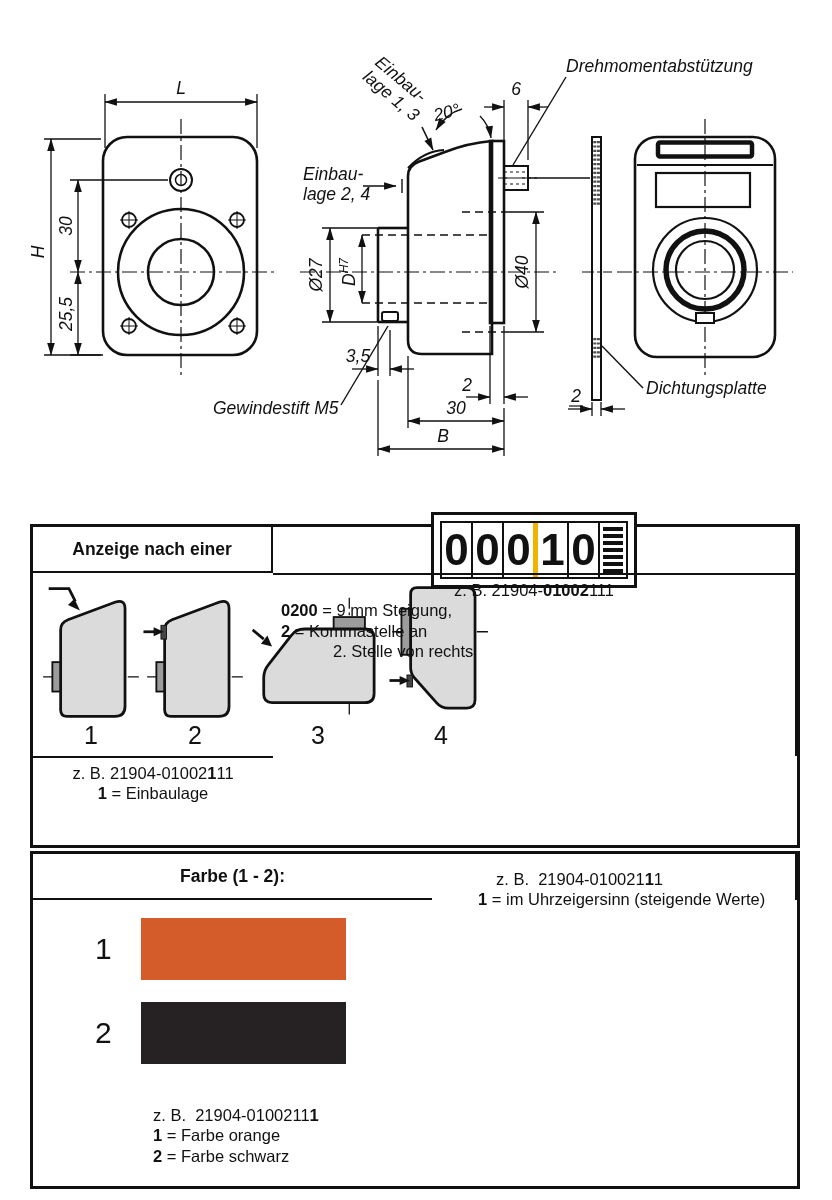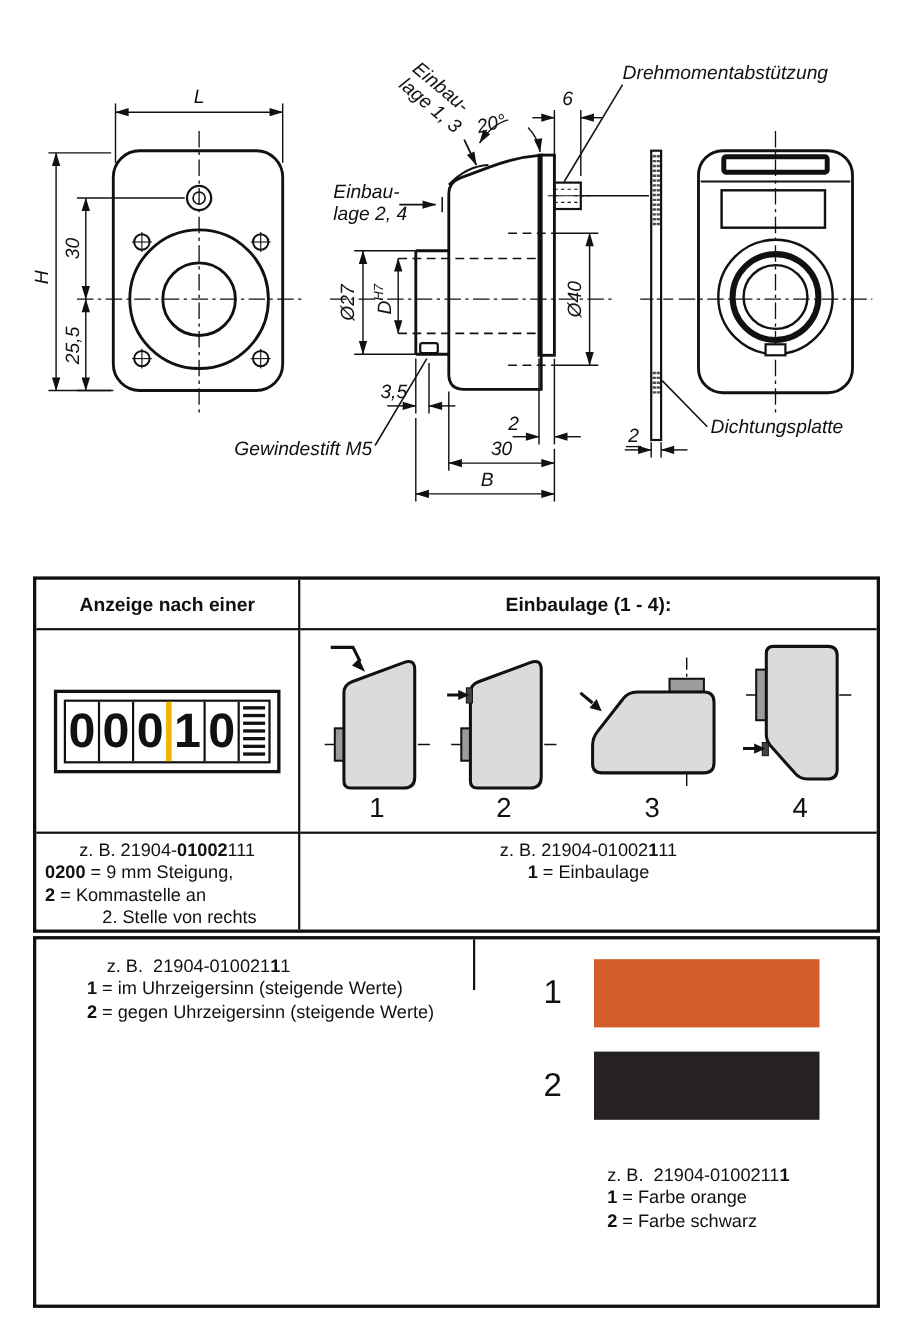--- a/index.html
+++ b/index.html
@@ -259,21 +259,20 @@
       <rect x="696" y="313" width="18" height="10" stroke-width="2" fill="#fff"></rect>
     </g>
   </svg>
 
   
   <div id="table1" class="tbl">
 
     <div class="cell c-r c-b hdr">
       <div><span>Anzeige nach einer</span><br></div>
     </div>
-    <div class="cell c-b hdr">Einbaulage (1 - 4):</div>
 
     <div class="cell c-r body-cell">
       <div class="counter">
         <div class="digits">
           <div class="dcell">0</div>
           <div class="dcell">0</div>
           <div class="dcell nb">0</div>
           <div class="comma-bar" style="background: rgb(240, 180, 0);"></div>
           <div class="dcell">1</div>
           <div class="dcell nb">0</div>
@@ -345,20 +344,21 @@
     </div>
     <div class="cell c-t foot" style="text-align:center;">
       <div class="ln"><span>z. B. 21904-01002</span><b>1</b><span>11</span></div>
       <div class="ln"><b>1</b><span> = Einbaulage</span></div>
     </div>
   </div>
 
   
   <div id="table2" class="tbl">
 
+    <div class="cell c-b hdr">Farbe (1 - 2):</div>
 
     <div class="cell c-r zcell">
       <svg width="250" height="186" viewBox="0 0 250 192">
         <rect x="78" y="6" width="110" height="172" rx="16" fill="#fff" stroke="#111" stroke-width="2.8"></rect>
         <rect x="100" y="13" width="66" height="21" fill="#fff" stroke="#111" stroke-width="2.2"></rect>
         <line x1="116.5" y1="13" x2="116.5" y2="34" stroke="#111" stroke-width="1.4"></line>
         <line x1="133" y1="13" x2="133" y2="34" stroke="#111" stroke-width="1.4"></line>
         <line x1="149.5" y1="13" x2="149.5" y2="34" stroke="#111" stroke-width="1.4"></line>
         <text x="108.5" y="29.5" text-anchor="middle" font-size="15" font-weight="bold" fill="#111">1</text>
         <text x="125" y="29.5" text-anchor="middle" font-size="15" font-weight="bold" fill="#111">2</text>
@@ -373,21 +373,20 @@
         <circle cx="133" cy="126" r="27.5" fill="none" stroke="#111" stroke-width="1.8"></circle>
         <path d="M97,96 Q133,70 169,96" fill="none" stroke="#111" stroke-width="5"></path>
         <polygon points="86,105 99,87 105,98" fill="#111"></polygon>
         <polygon points="180,105 167,87 161,98" fill="#111"></polygon>
         <text x="52" y="138" text-anchor="middle" font-size="32" fill="#111">2</text>
         <text x="214" y="138" text-anchor="middle" font-size="32" fill="#111">1</text>
       </svg>
       <div class="foot zfoot">
         <div class="ln" style="padding-left:18px;"><span>z. B.  21904-010021</span><b>1</b><span>1</span></div>
         <div class="ln"><b>1</b><span> = im Uhrzeigersinn (steigende Werte)</span></div>
-        <div class="ln"><b>2</b><span> = gegen Uhrzeigersinn (steigende Werte)</span></div>
       </div>
     </div>
 
     <div class="cell fcell">
       <div class="swrow">
         <div class="swnum">1</div>
         <div class="swatch" style="background: rgb(212, 92, 43);"></div>
       </div>
       <div class="swrow">
         <div class="swnum">2</div>

